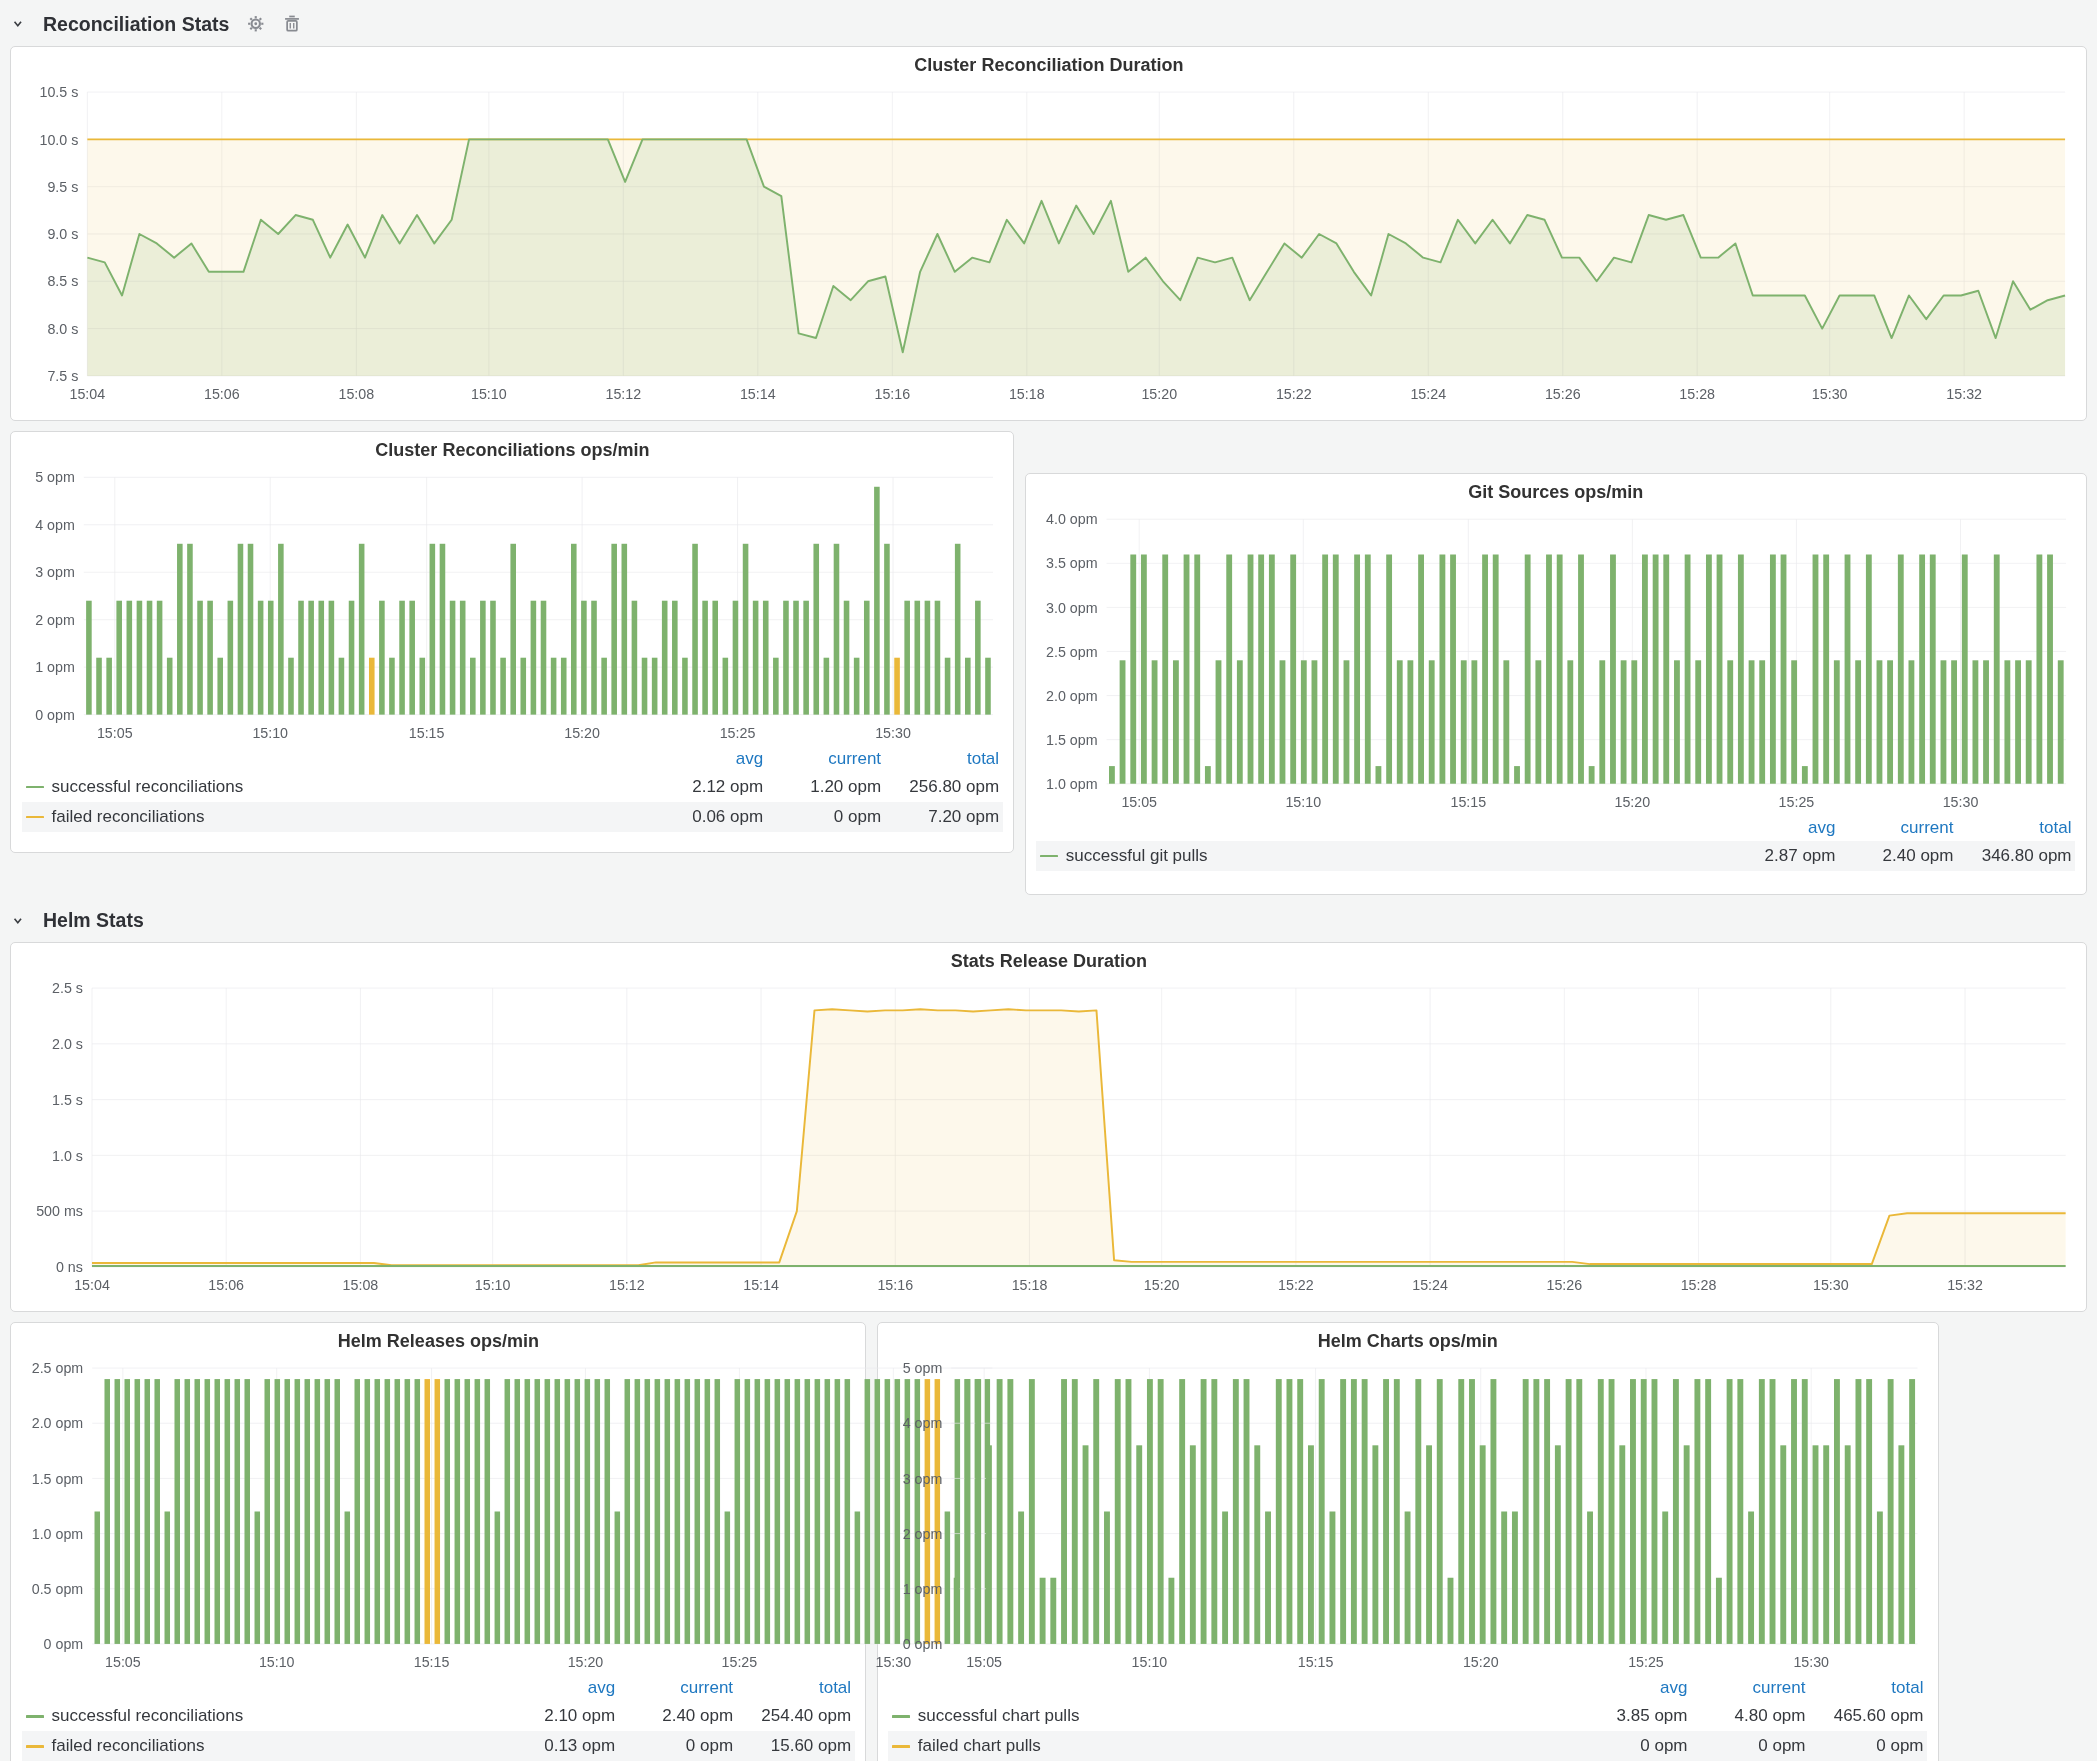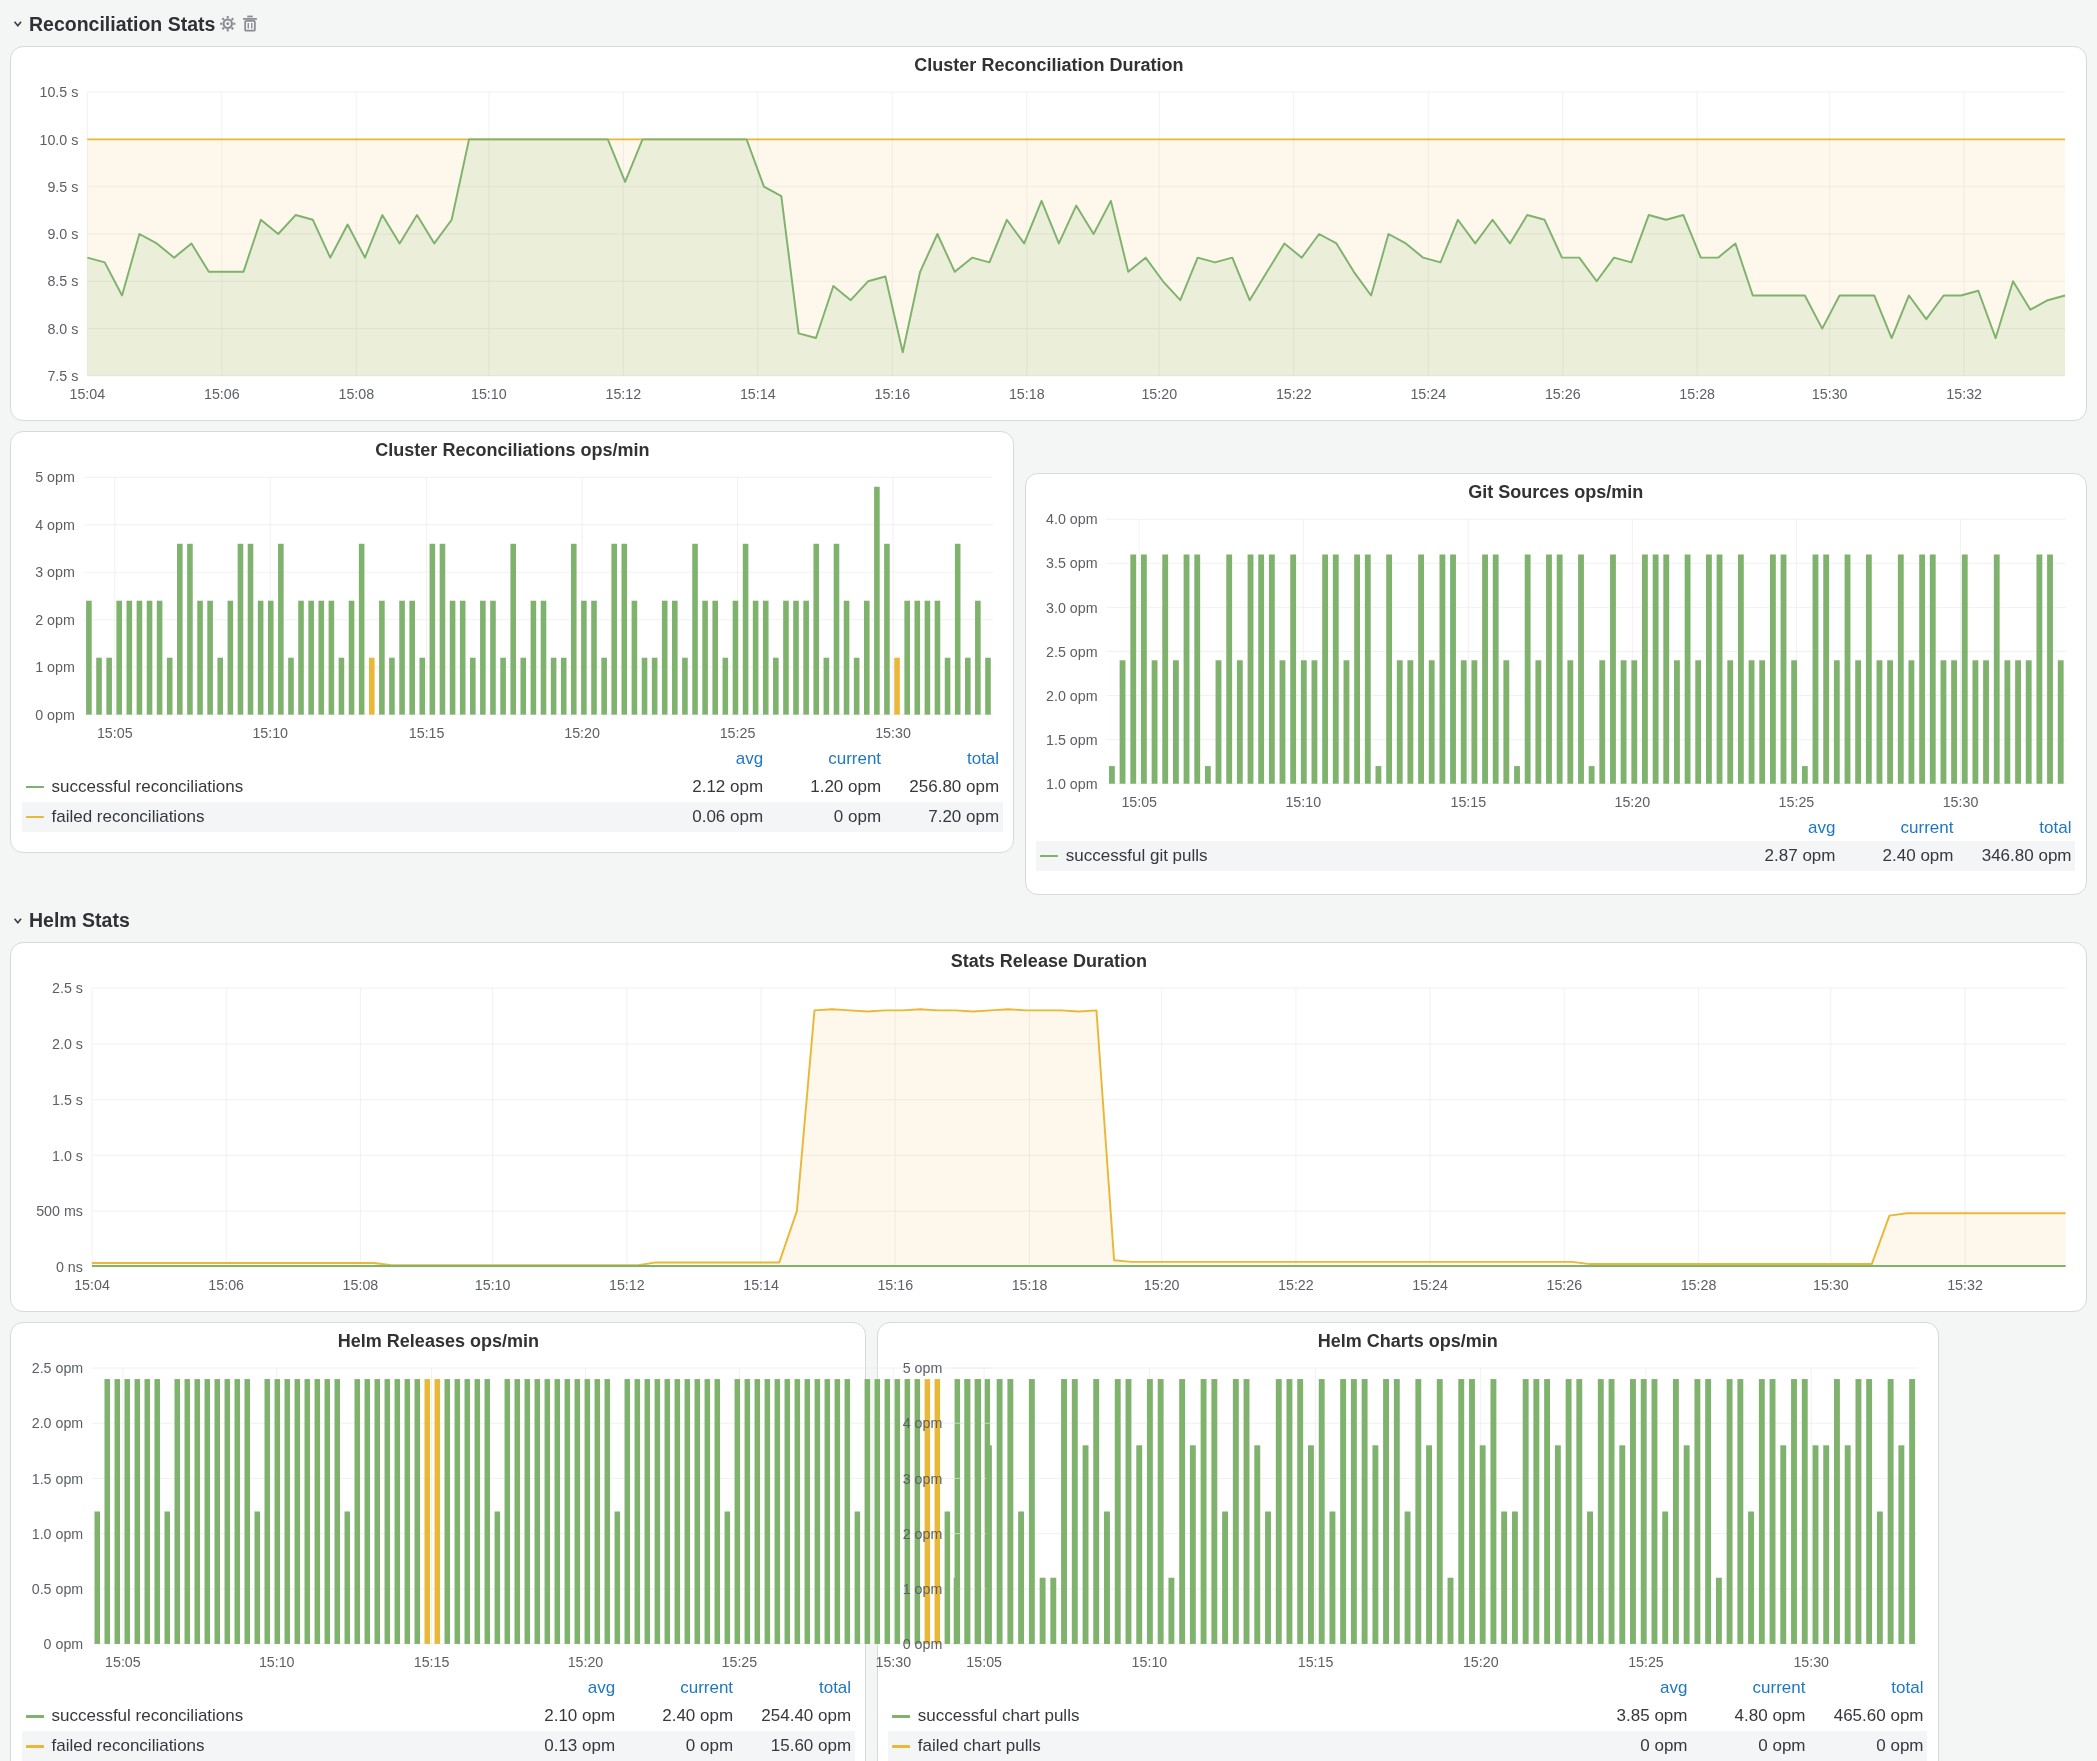--- a/index.html
+++ b/index.html
@@ -1,23 +1,23 @@
 <!DOCTYPE html>
 <html style="font-size:10.4px"><head>
 <meta charset="utf-8">
 <style>
   html,body{margin:0;padding:0;background:#f4f5f5;}
   body{width:2097px;height:1761px;font-family:"Liberation Sans",sans-serif;overflow:hidden;box-sizing:border-box;}
   .page{padding:7.8px 10.4px 10.4px;box-sizing:border-box;}
-  .section-header{height:30px;display:flex;align-items:center;gap:3px;margin:1.3px 0 6.5px;}
+  .section-header{height:30px;display:flex;align-items:center;gap:17px;margin:1.3px 0 6.5px;}
   .section-title{font-size:19.5px;font-weight:700;color:#2f3136;}
   .chev{display:flex;align-items:center;}
   .icon-btn{display:flex;align-items:center;opacity:.85;cursor:pointer;}
   .row{display:flex;gap:10.4px;margin-bottom:10.4px;}
-  .panel{background:#fff;border:0.6px solid #d8d9da;border-radius:13px;box-sizing:border-box;padding:0 7.8px 3.9px;}
+  .panel{background:#fff;border:0.6px solid #d8d9da;border-radius:5px;box-sizing:border-box;padding:0 7.8px 3.9px;}
   .panel-title{height:36px;line-height:36px;text-align:center;font-size:18px;font-weight:700;color:#323232;}
   .chart{position:relative;width:100%;}
   .tick{font:22px "Liberation Sans",sans-serif;fill:#5c6066;}
   .legend{padding:0 2.6px 2.6px;font-size:17px;color:#35383d;}
   .lg-row{display:flex;align-items:center;height:30px;padding:0 3.9px;}
   .lg-head{height:26px;}
   .lg-head .lg-col{color:#1f78c1;cursor:pointer;}
   .lg-name{flex:1;display:flex;align-items:center;gap:7.8px;}
   .swatch{width:18px;height:2.6px;display:inline-block;border-radius:0.6px;}
   .lg-col{width:118px;text-align:right;}

